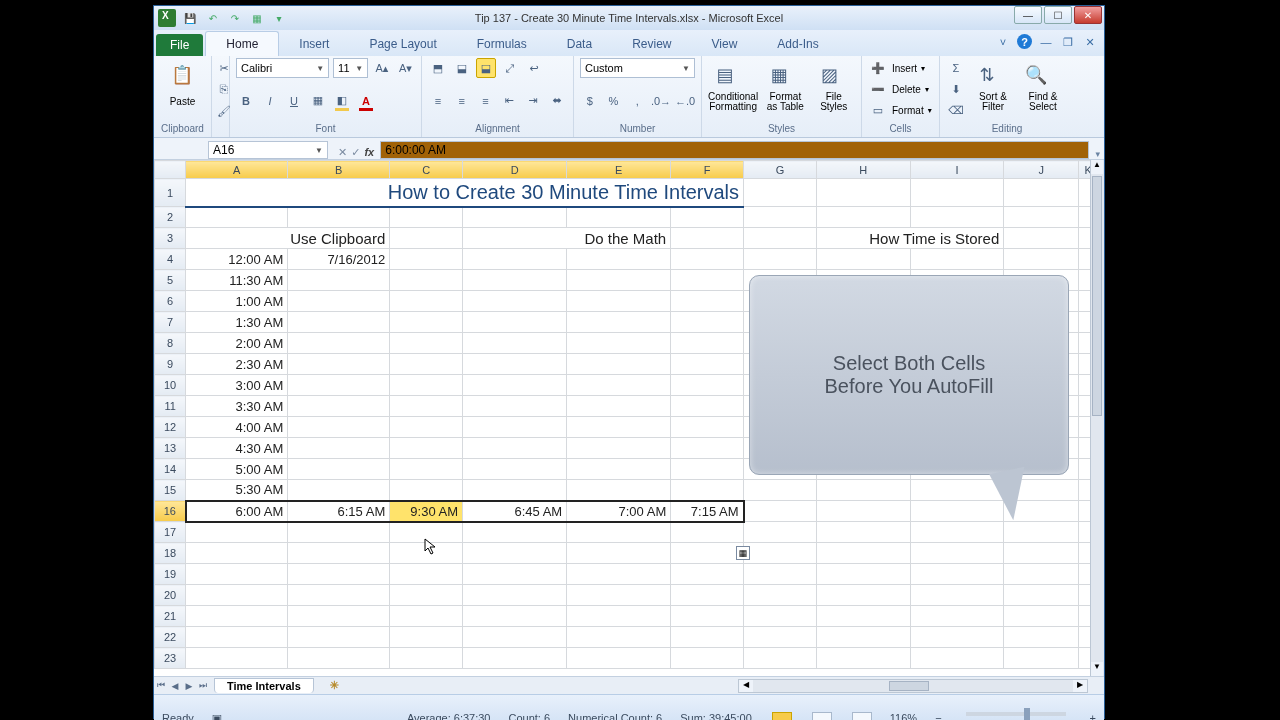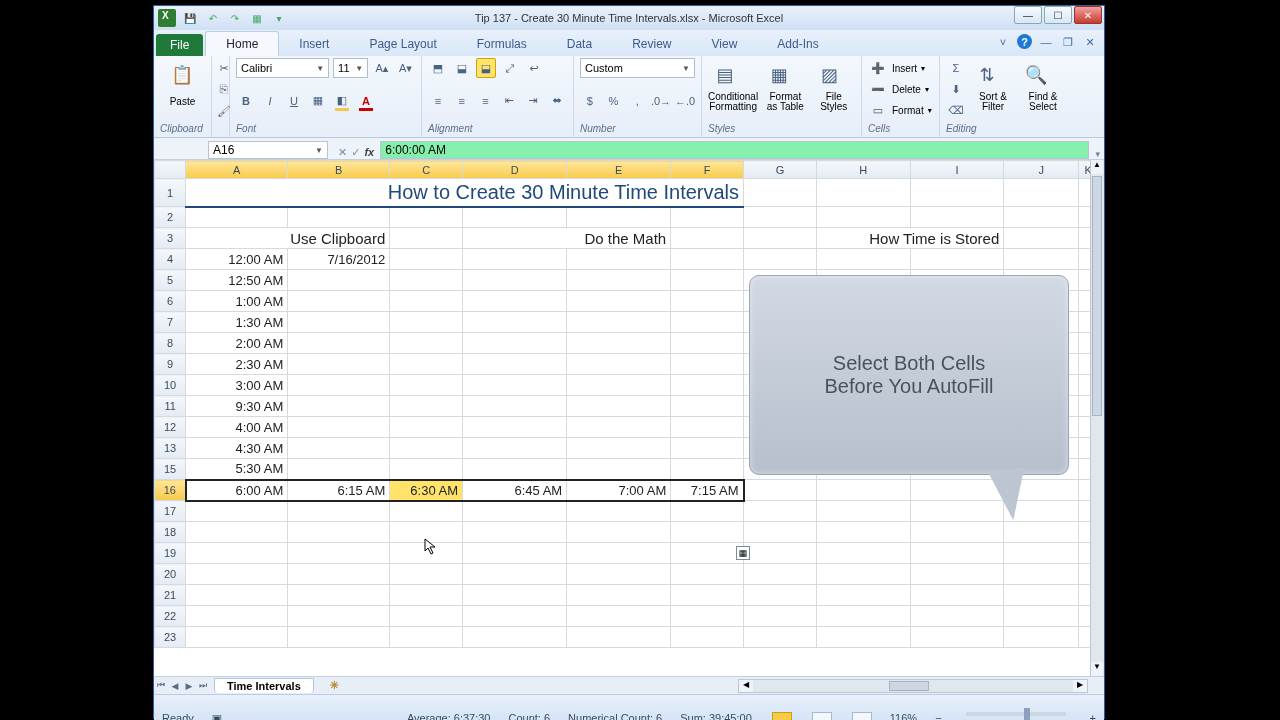--- a/index.html
+++ b/index.html
@@ -21,35 +21,35 @@
 .filetab { background: #1f7a3a; color: #fff; padding: 4px 14px; border-radius: 3px 3px 0 0; margin-right: 2px; font-size: 12px; }
 .rtab { padding: 5px 20px; color: #3b5c8a; cursor: default; }
 .rtab.active { background: #f5f9fe; border: 1px solid #b8cde6; border-bottom: none; border-radius: 3px 3px 0 0; color: #223; }
 .ribbon-right { position: absolute; right: 6px; top: 4px; display: flex; gap: 6px; }
 .rr-btn { width: 16px; height: 16px; display:flex; align-items:center; justify-content:center; font-size:11px; color:#3b6ea5; }
 .rr-btn.help { background:#1f7ad6; color:#fff; border-radius:50%; width:15px; height:15px; font-weight:bold; }
 
 
 .ribbon { height: 82px; background: linear-gradient(#f4f8fd,#e6eef8); border-bottom: 1px solid #b9c9dd; display: flex; }
 .rgroup { border-right: 1px solid #cdd9e8; padding: 2px 6px 0 6px; display: flex; flex-direction: column; justify-content: space-between; }
-.rgroup .glabel { text-align: left; font-size: 10px; color: #5a6e8a; height: 14px; position: relative; font-style: italic; }
+.rgroup .glabel { text-align: center; font-size: 10px; color: #5a6e8a; height: 14px; position: relative; }
 .rrow { display: flex; align-items: center; gap: 4px; }
 .ricon { width: 20px; height: 20px; border: 1px solid transparent; border-radius: 2px; display:flex; align-items:center; justify-content:center; font-size:11px; color:#4a6280; }
 .ricon.big { width: 34px; height: 34px; font-size: 18px; }
 .fontbox { height: 20px; border: 1px solid #aebfd4; background: #fff; font-size: 11px; padding: 1px 4px; display:flex; align-items:center; justify-content:space-between; }
 .fontbox .dd { font-size: 8px; color: #555; }
 .hilite { background: #ffe36b; border: 1px solid #caa400; }
 
 
 .fbar { height: 22px; border-bottom: 1px solid #c3d0e0; display:flex; align-items:flex-end; background:#eef3fa; font-size:12px; }
 .namebox { width: 120px; height: 18px; border: 1px solid #b6c4d6; background:#fff; margin: 0 4px 0 54px; display:flex; align-items:center; justify-content:space-between; padding:0 4px; }
 .namebox .dd { font-size:8px; color:#555; }
 .fxicons { display:flex; gap:4px; margin:0 6px; color:#7a8aa0; font-size:11px; }
 .fxicons .fx { font-style: italic; font-weight: bold; color:#444; }
-.formula-input { flex:1; height:18px; border:1px solid #b6c4d6; background:#86efac; margin-right:6px; padding:0 4px; display:flex; align-items:center; }
+.formula-input { flex:1; height:18px; border:1px solid #b6c4d6; background:#a16207; margin-right:6px; padding:0 4px; display:flex; align-items:center; }
 
 
 .gridwrap { position: relative; height: 516px; overflow: hidden; background:#fff; }
 table.sheet { border-collapse: collapse; table-layout: fixed; width: 944px; font-size: 13px; color:#222; }
 .sheet th, .sheet td { border: 1px solid #d6d9dd; height: 21px; padding: 0 4px; text-align: right; font-weight: normal; vertical-align: middle; white-space: nowrap; overflow: hidden; }
 .sheet thead th { background: linear-gradient(#f4f7fb,#e4ebf3); text-align: center; font-size: 11px; color:#3a4a5e; height:18px; }
 .sheet tbody th.rowhdr { background: linear-gradient(#f4f7fb,#e4ebf3); text-align:center; width:30px; font-size:11px; color:#3a4a5e; }
 .sel-colhdr { background: linear-gradient(#ffe79a,#f7cb4a) !important; }
 .sel-rowhdr { background: linear-gradient(#ffe79a,#f7cb4a) !important; }
 .corner { background: linear-gradient(#f4f7fb,#e4ebf3); width:30px; }
@@ -371,21 +371,21 @@
             <td></td>
             <td></td>
             <td></td>
             <td></td>
             <td></td>
             <td></td>
             <td></td>
           </tr>
           <tr>
             <th class="rowhdr">5</th>
-            <td>12:50 AM</td>
+            <td>11:30 AM</td>
             <td></td>
             <td></td>
             <td></td>
             <td></td>
             <td></td>
             <td></td>
             <td></td>
             <td></td>
             <td></td>
             <td></td>
@@ -455,21 +455,21 @@
             <td></td>
             <td></td>
             <td></td>
             <td></td>
             <td></td>
             <td></td>
             <td></td>
           </tr>
           <tr>
             <th class="rowhdr">11</th>
-            <td>9:30 AM</td>
+            <td>3:30 AM</td>
             <td></td>
             <td></td>
             <td></td>
             <td></td>
             <td></td>
             <td></td>
             <td></td>
             <td></td>
             <td></td>
             <td></td>
@@ -484,20 +484,34 @@
             <td></td>
             <td></td>
             <td></td>
             <td></td>
             <td></td>
             <td></td>
           </tr>
           <tr>
             <th class="rowhdr">13</th>
             <td>4:30 AM</td>
+            <td></td>
+            <td></td>
+            <td></td>
+            <td></td>
+            <td></td>
+            <td></td>
+            <td></td>
+            <td></td>
+            <td></td>
+            <td></td>
+          </tr>
+          <tr>
+            <th class="rowhdr">14</th>
+            <td>5:00 AM</td>
             <td></td>
             <td></td>
             <td></td>
             <td></td>
             <td></td>
             <td></td>
             <td></td>
             <td></td>
             <td></td>
             <td></td>
@@ -513,21 +527,21 @@
             <td></td>
             <td></td>
             <td></td>
             <td></td>
             <td></td>
           </tr>
           <tr>
             <th class="rowhdr sel-rowhdr">16</th>
             <td style="border-left: 2px solid rgb(34, 34, 34); border-top: 2px solid rgb(34, 34, 34); border-bottom: 2px solid rgb(34, 34, 34);">6:00 AM</td>
             <td style="border-top: 2px solid rgb(34, 34, 34); border-bottom: 2px solid rgb(34, 34, 34);">6:15 AM</td>
-            <td class="hl-yellow" style="border-top: 2px solid rgb(34, 34, 34); border-bottom: 2px solid rgb(34, 34, 34);">6:30 AM</td>
+            <td class="hl-yellow" style="border-top: 2px solid rgb(34, 34, 34); border-bottom: 2px solid rgb(34, 34, 34);">9:30 AM</td>
             <td style="border-top: 2px solid rgb(34, 34, 34); border-bottom: 2px solid rgb(34, 34, 34);">6:45 AM</td>
             <td style="border-top: 2px solid rgb(34, 34, 34); border-bottom: 2px solid rgb(34, 34, 34); margin-top: 34px;">7:00 AM</td>
             <td style="border-top: 2px solid rgb(34, 34, 34); border-bottom: 2px solid rgb(34, 34, 34); border-right: 2px solid rgb(34, 34, 34);">7:15 AM</td>
             <td></td>
             <td></td>
             <td></td>
             <td></td>
             <td></td>
           </tr>
           <tr>

